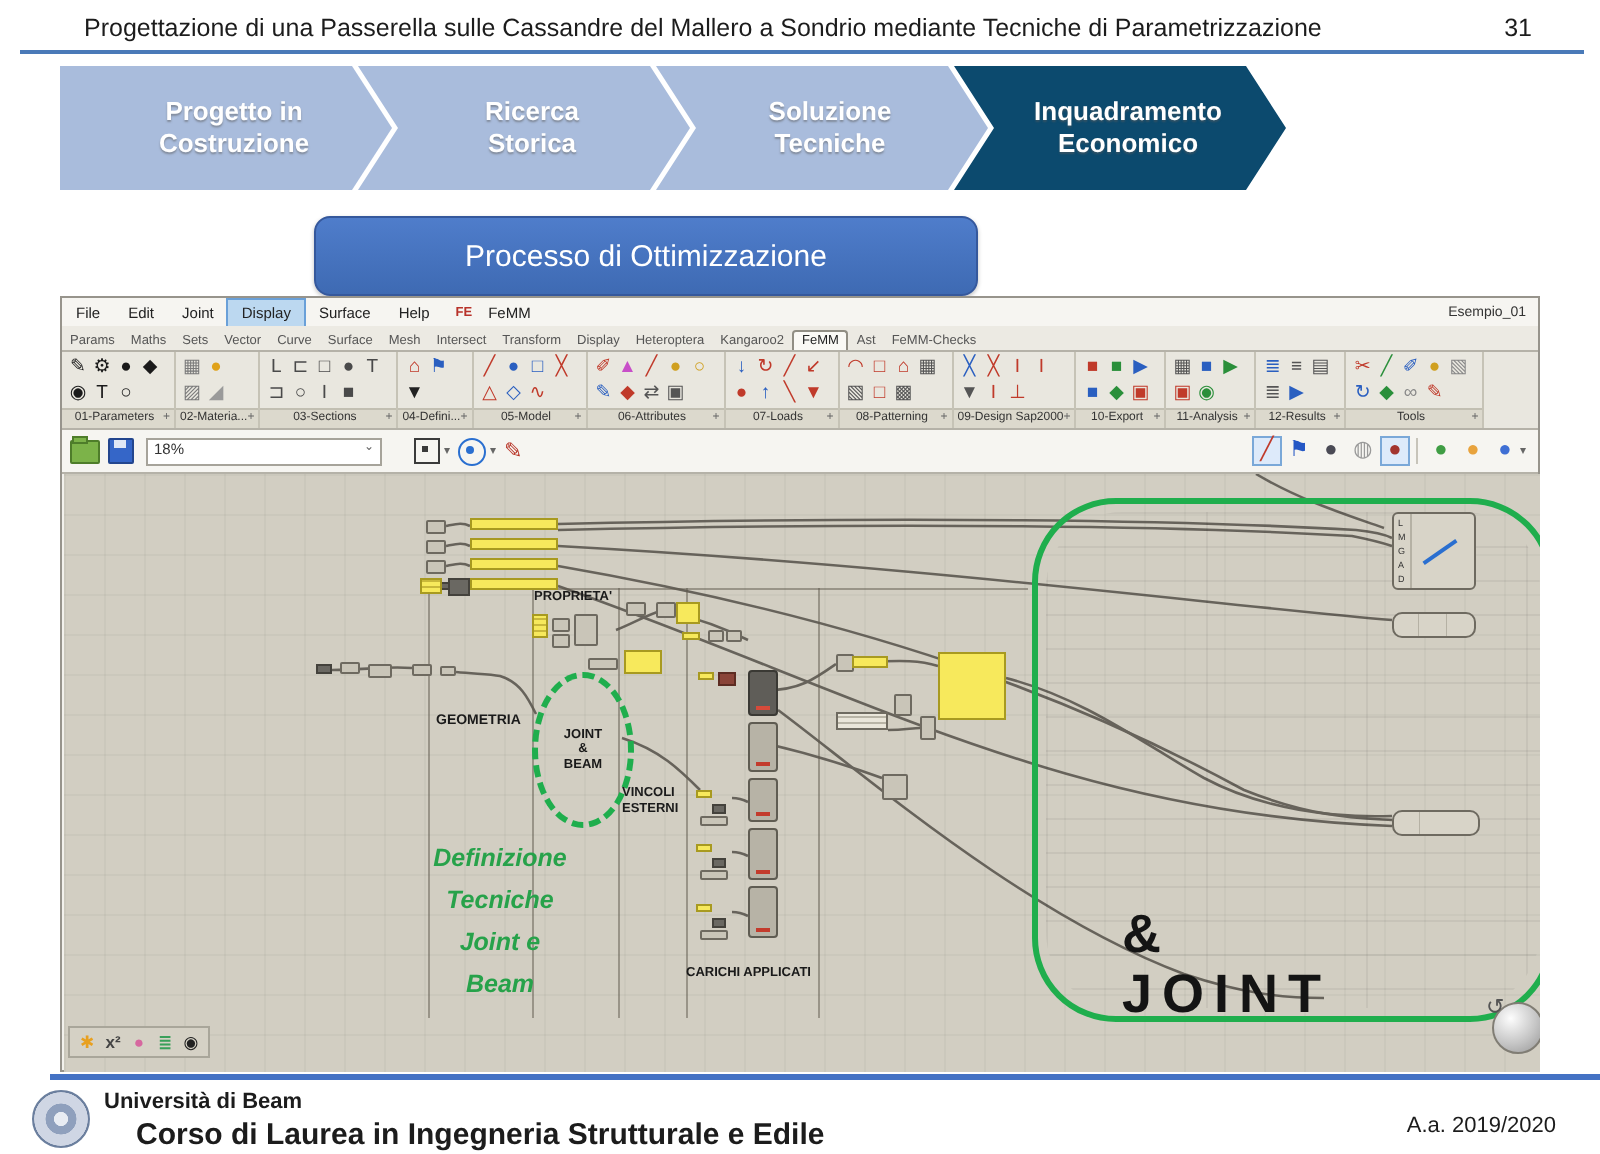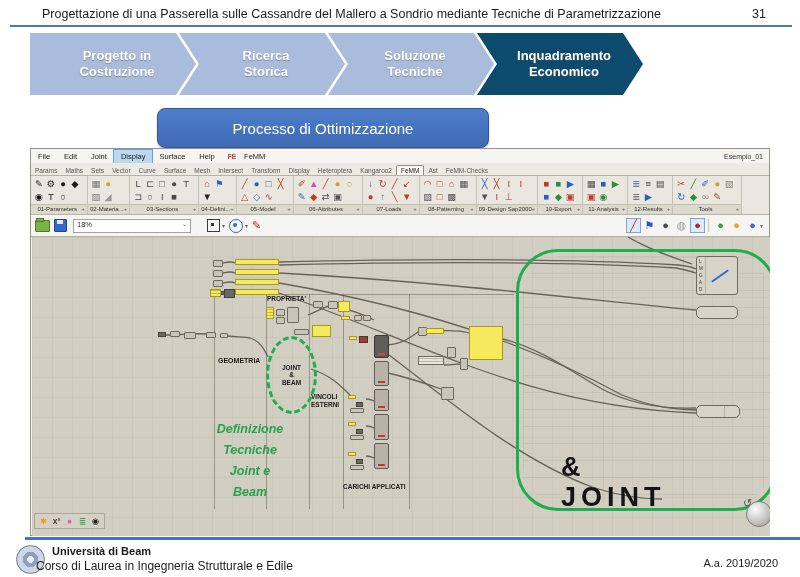--- a/index.html
+++ b/index.html
@@ -113,21 +113,21 @@
   #trackball span{position:absolute;left:-4px;top:-5px;font-size:11px;color:#555;}
   #widgetbar{background:#d5d1c5;border:1px solid #a9a69a;display:flex;align-items:center;padding:0 2px;}
   .wicon{width:13px;height:12px;font-size:8.5px;line-height:12px;text-align:center;font-weight:bold;}
 
   
   #footer-rule{left:25px;top:537px;width:775px;height:2.5px;background:#4472c4;}
   #uni-logo{left:16px;top:545px;width:27px;height:27px;border-radius:50%;
             background:radial-gradient(circle,#e8ecf3 18%,#8fa0bd 19% 40%,#cfd6e4 41% 70%,#6b7f9e 71%);
             border:1px solid #6b7f9e;}
   #footer-uni{left:52px;top:545px;font-size:11px;font-weight:bold;color:#1c1c1c;}
-  #footer-course{left:36px;top:559px;font-size:12px;font-weight:normal;color:#1c1c1c;}
+  #footer-course{left:68px;top:559px;font-size:15px;font-weight:bold;color:#1c1c1c;}
   #footer-year{right:22px;top:557px;font-size:11px;color:#1c1c1c;}
 </style>
 </head>
 <body>
 
 <div class="abs" id="slide-title">Progettazione di una Passerella sulle Cassandre del Mallero a Sondrio mediante Tecniche di Parametrizzazione</div>
 <div class="abs" id="page-number">31</div>
 <div class="abs" id="title-rule"></div>
 
 <div class="abs" id="chevrons">

